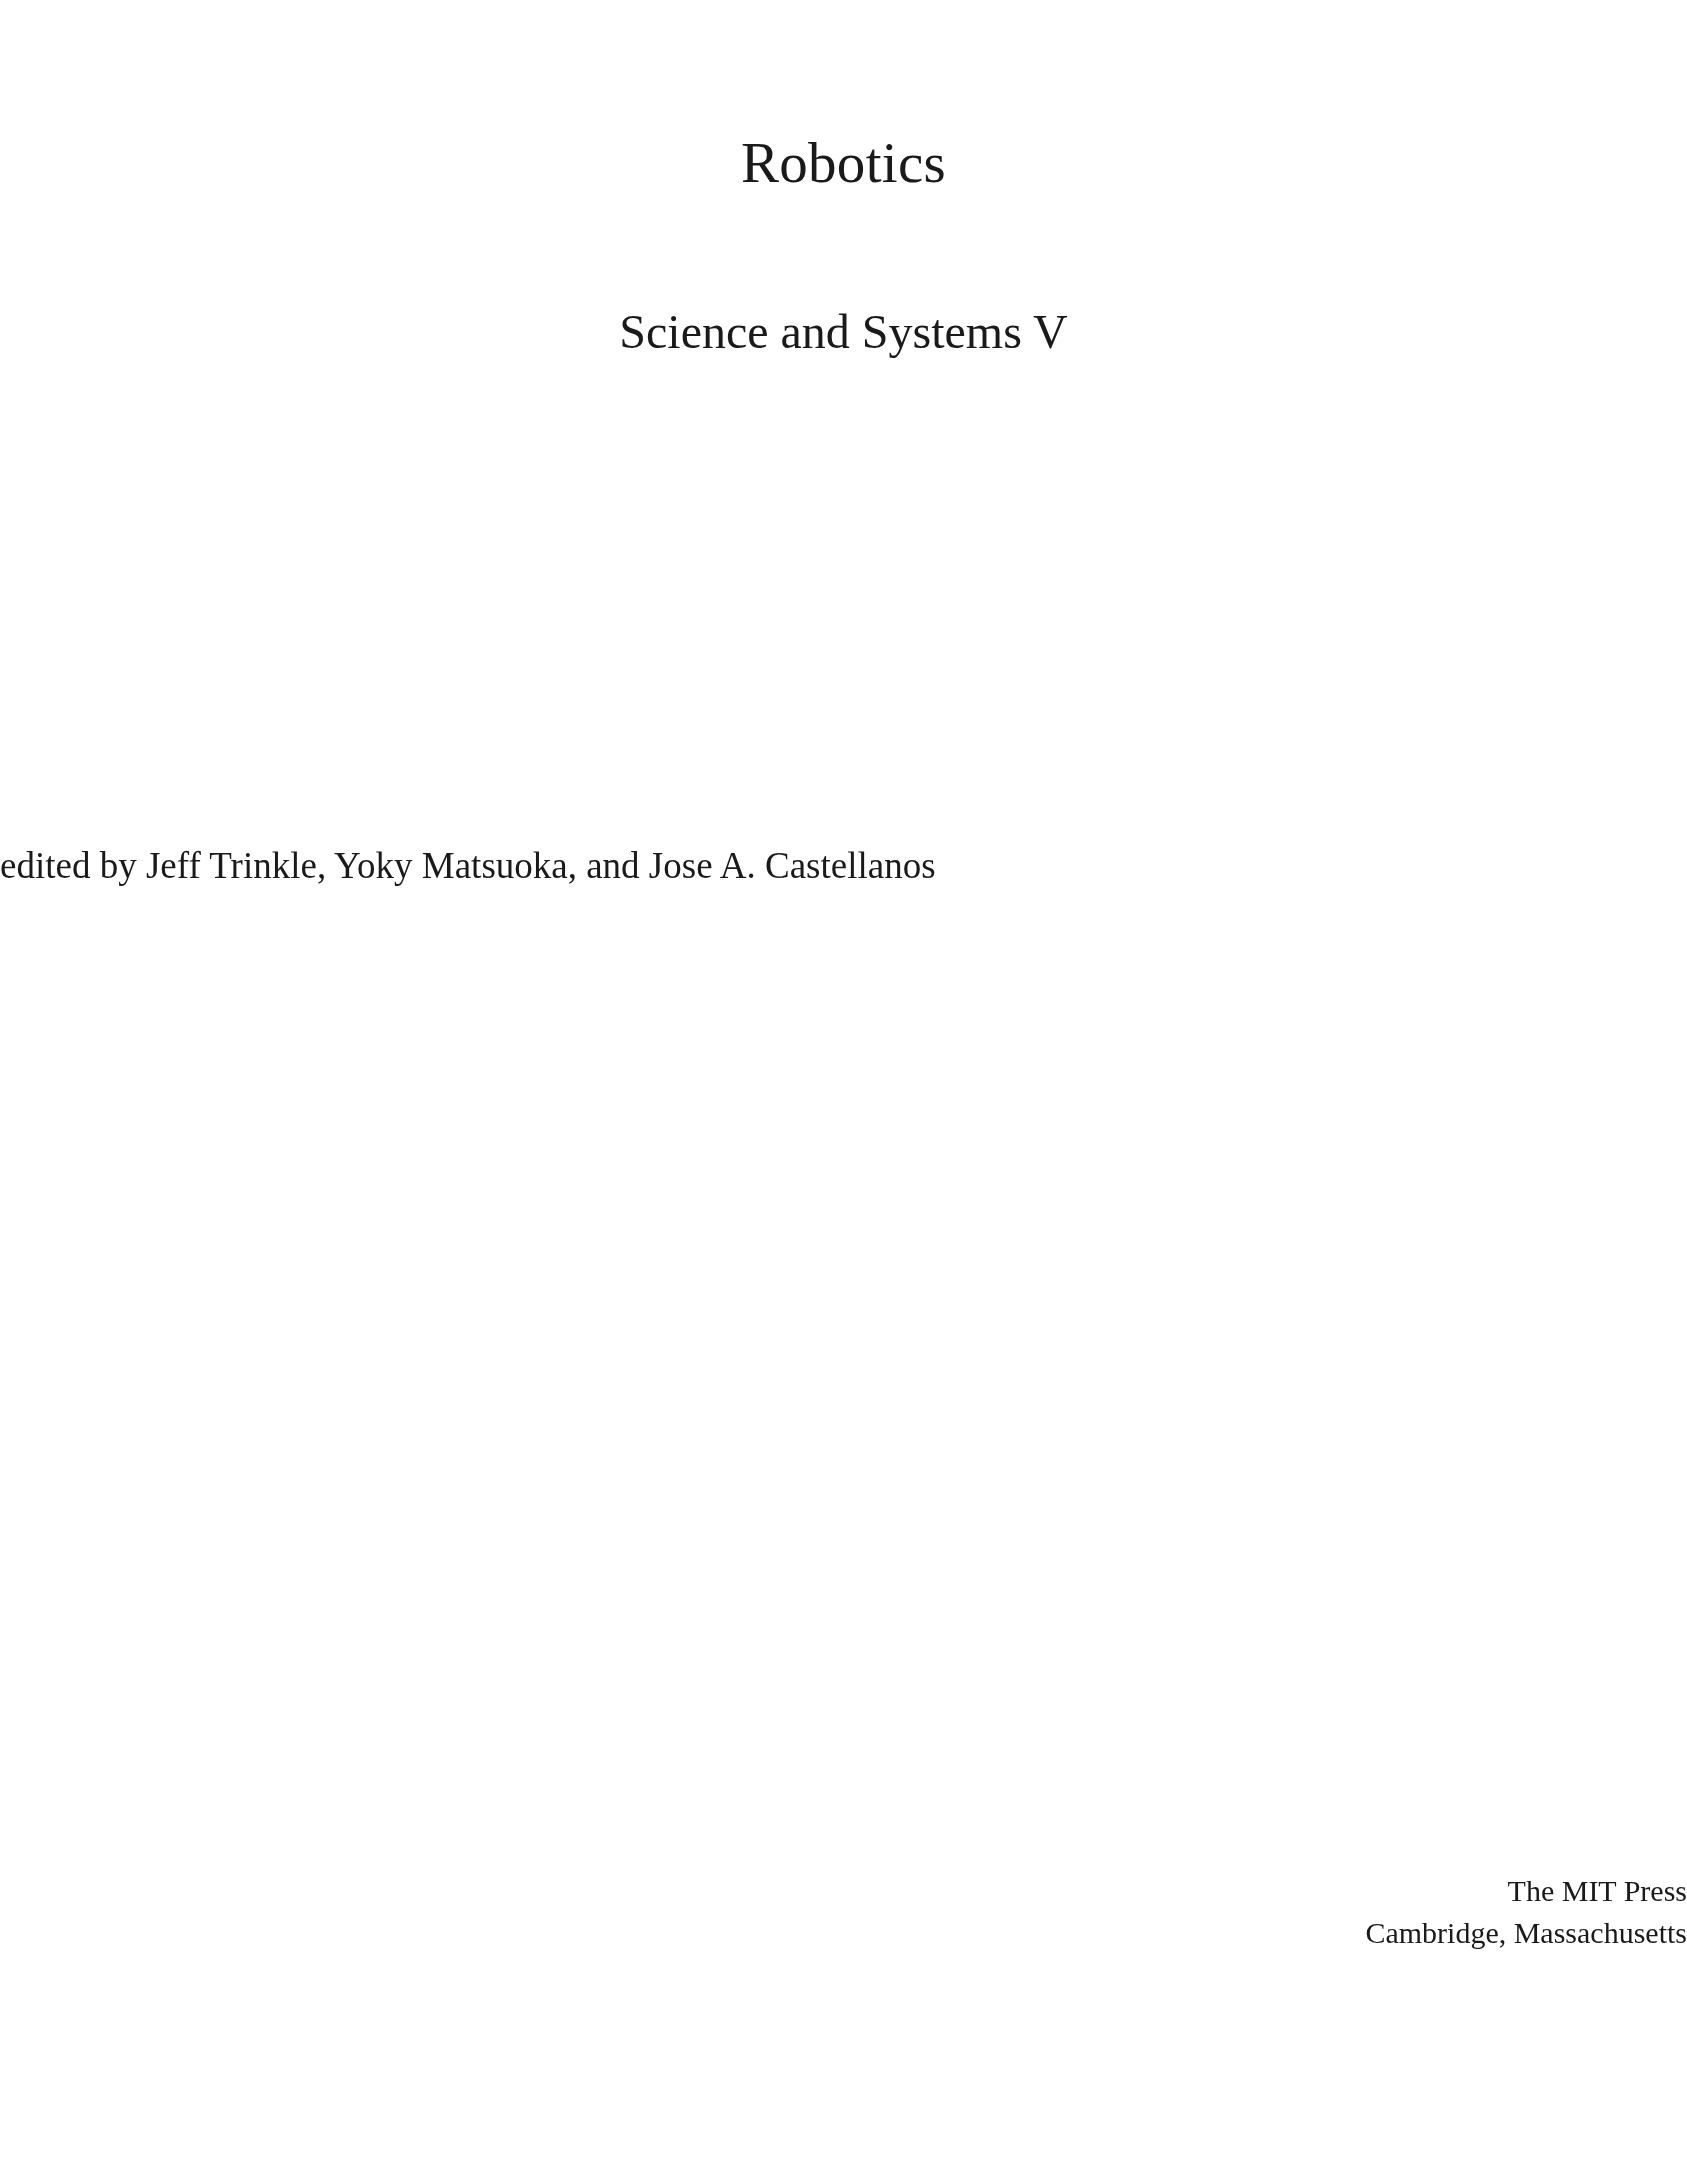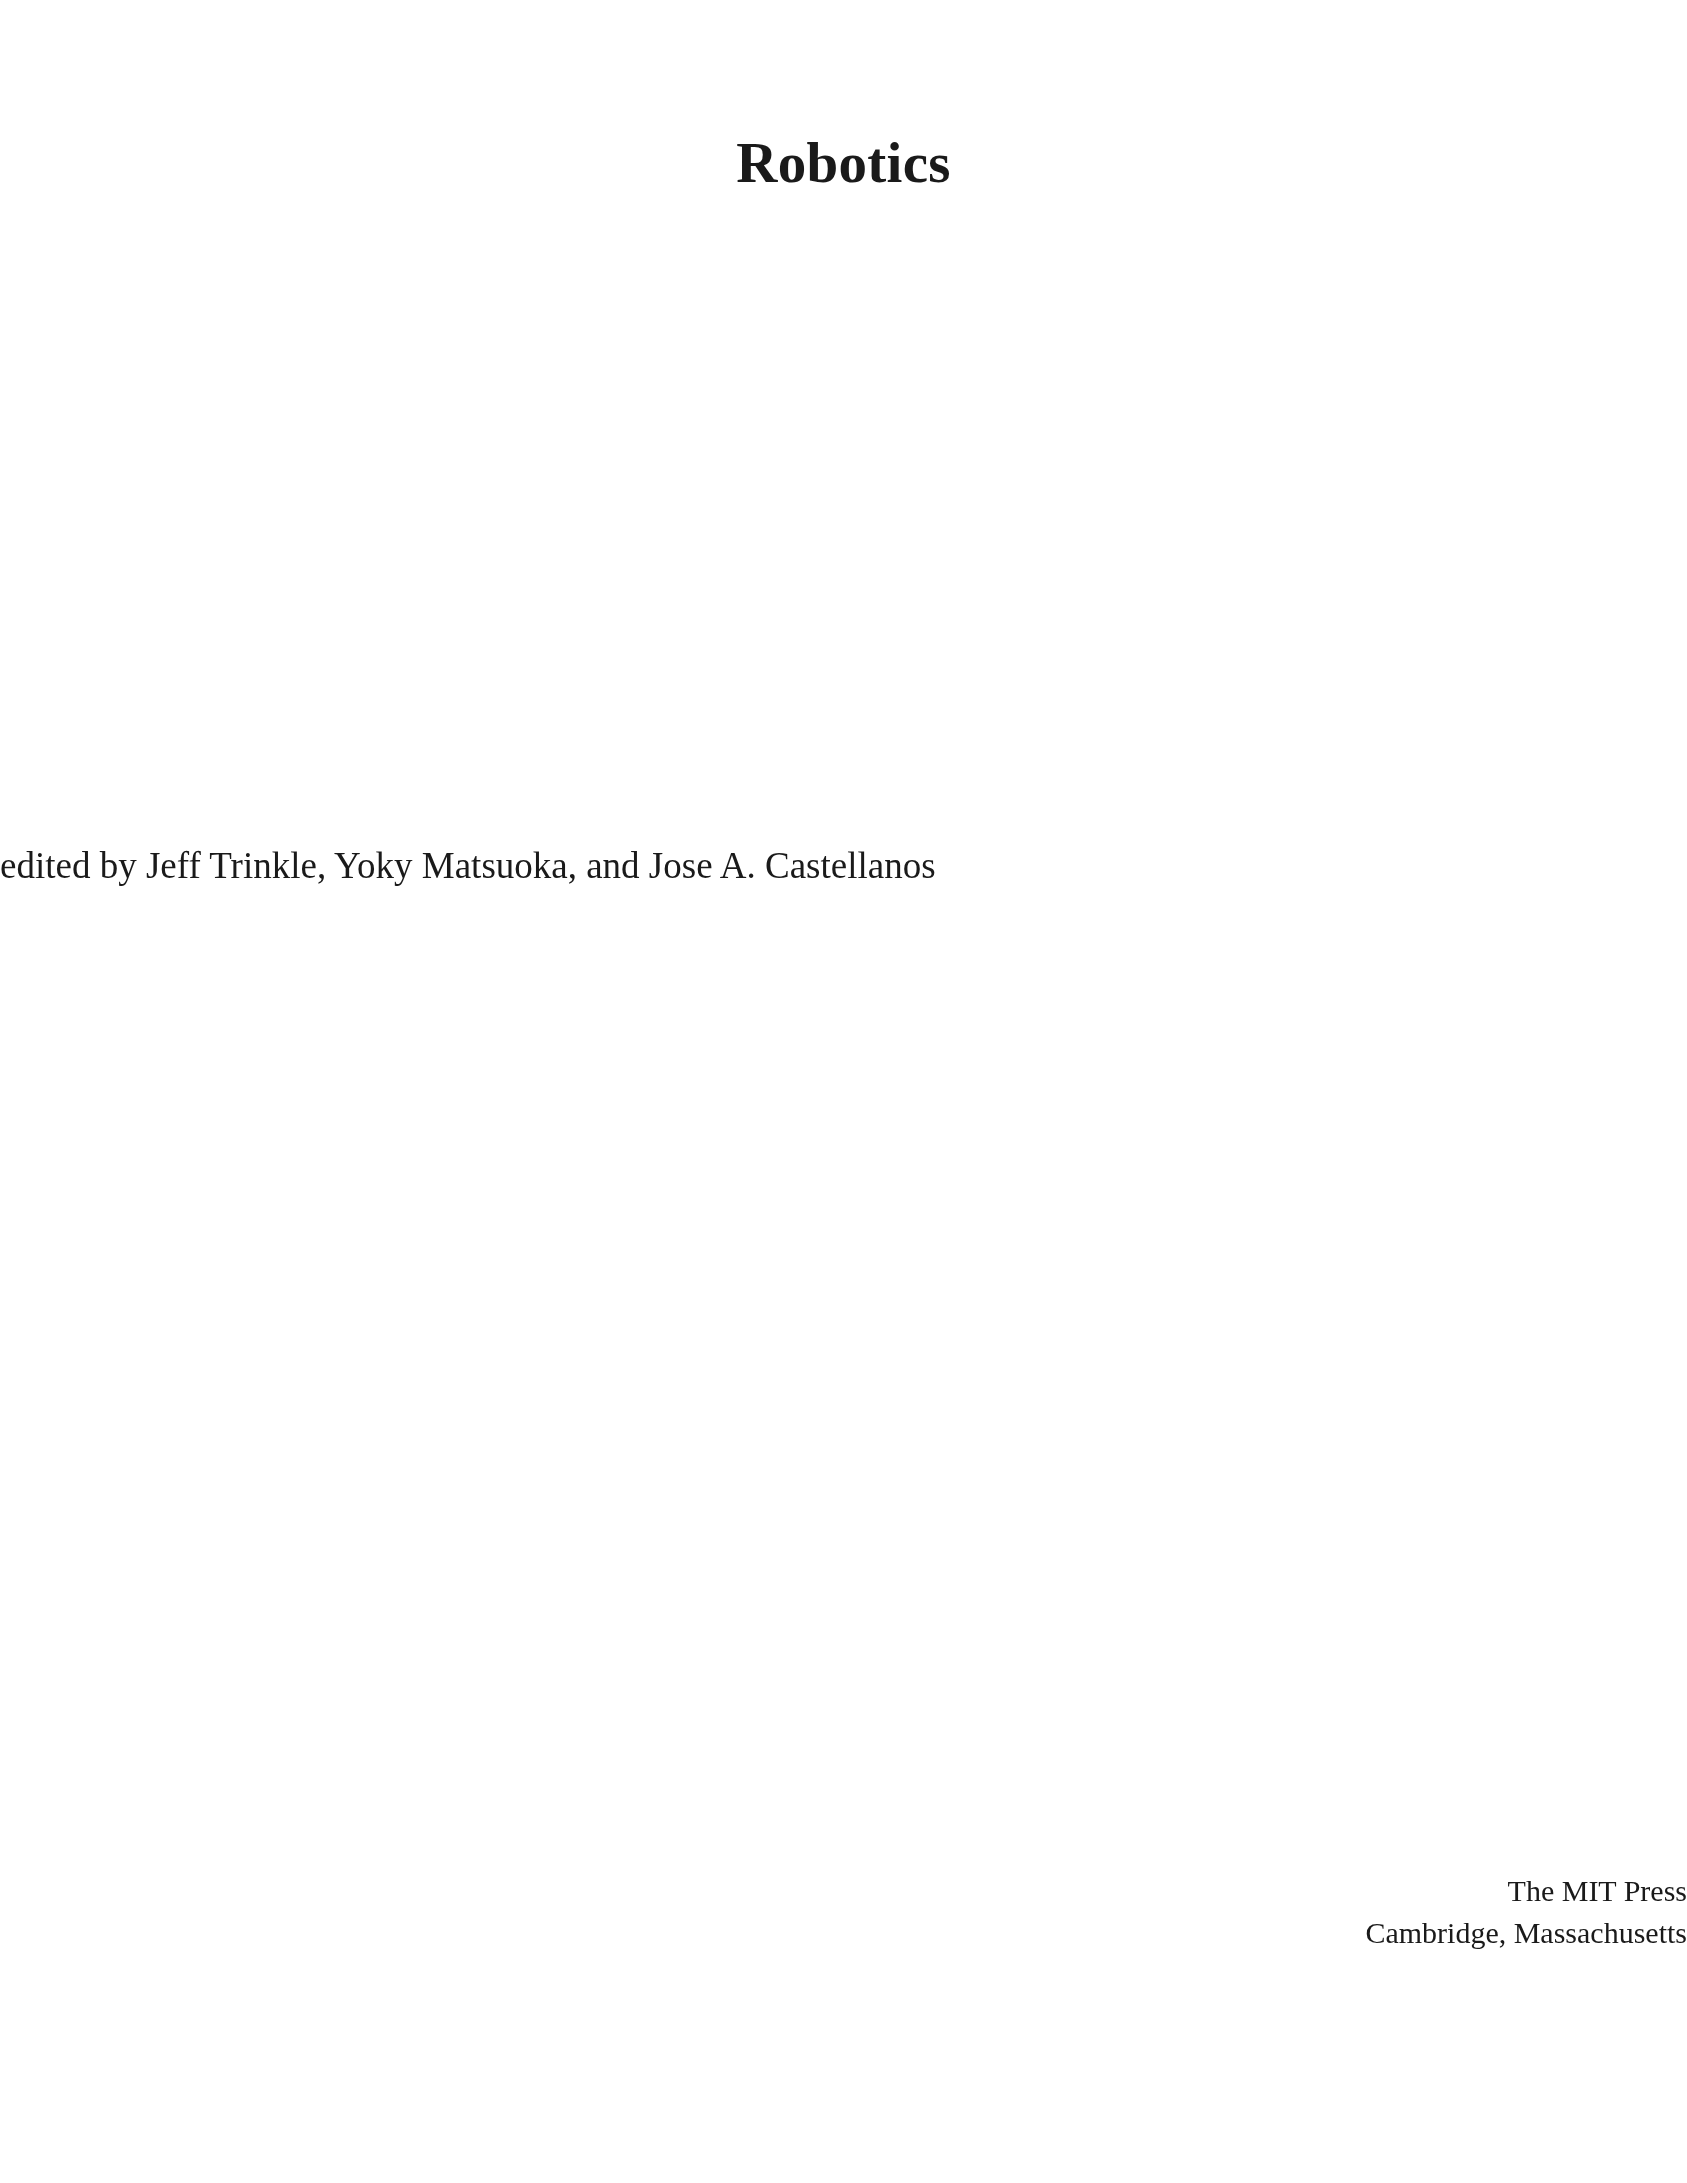--- a/index.html
+++ b/index.html
@@ -21,21 +21,21 @@
   }
   .title-block {
     position: absolute;
     left: 0;
     right: 0;
     top: 132px;
     text-align: center;
   }
   .book-title {
     font-size: 57px;
-    font-weight: bold;
+    font-weight: normal;
     letter-spacing: 0.3px;
     line-height: 1.1;
     margin: 0;
   }
   .subtitle-block {
     position: absolute;
     left: 0;
     right: 0;
     top: 304px;
     text-align: center;
@@ -74,20 +74,23 @@
 </style>
 </head>
 <body>
 
 <div class="page">
 
   <div class="title-block">
     <h1 class="book-title">Robotics</h1>
   </div>
 
+  <div class="subtitle-block">
+    <h2 class="book-subtitle">Science and Systems V</h2>
+  </div>
 
   <div class="editors-block">
     <p class="editors">edited by Jeff Trinkle, Yoky Matsuoka, and Jose A. Castellanos</p>
   </div>
 
   <div class="publisher-block">
     <p class="publisher-line">The MIT Press</p>
     <p class="publisher-line">Cambridge, Massachusetts</p>
   </div>
 

